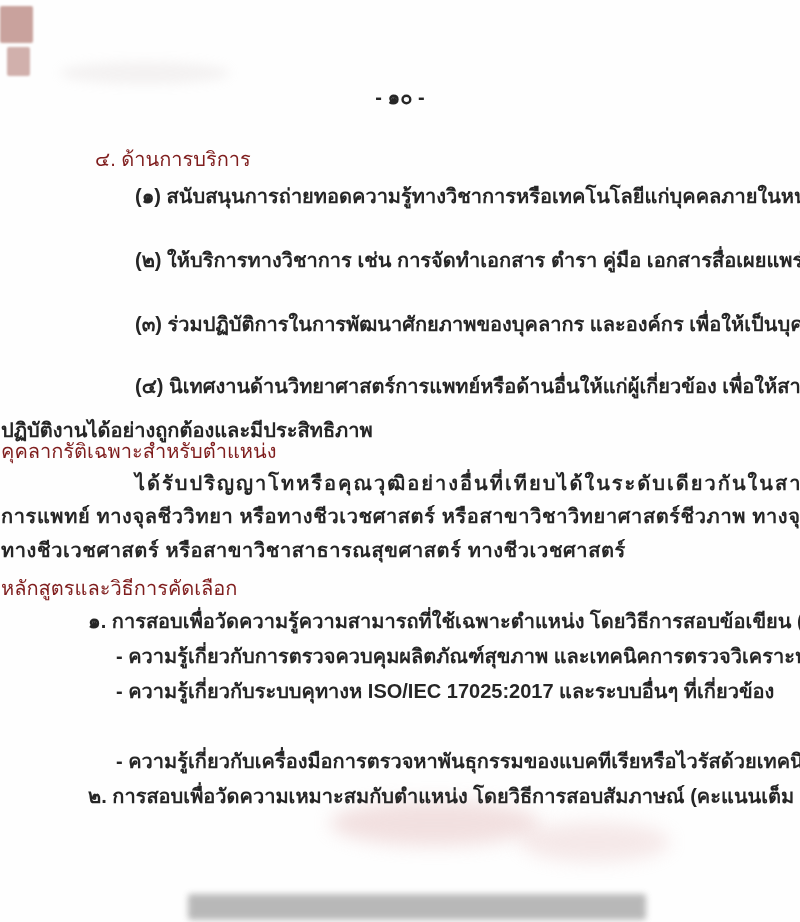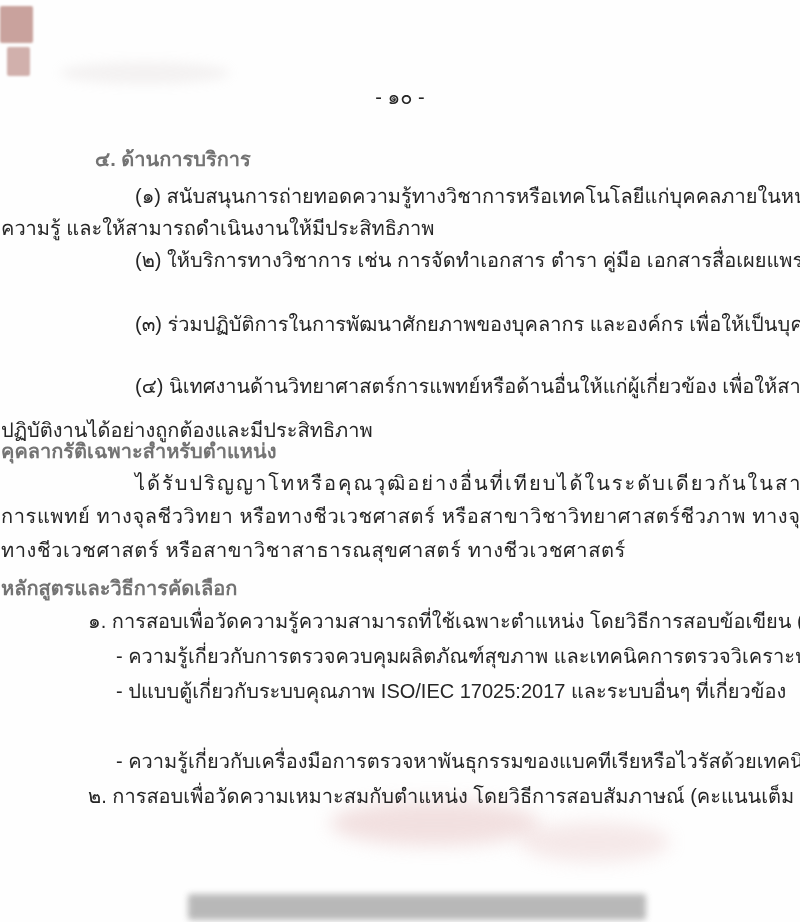--- a/index.html
+++ b/index.html
@@ -12,23 +12,24 @@
     overflow:hidden;
     font-family:"Liberation Sans","DejaVu Sans",sans-serif;
   }
   .ln{
     position:absolute;
     left:1px;
     white-space:nowrap;
     font-size:20px;
     line-height:27px;
     color:#262626;
+    font-weight:bold;
   }
   .center{left:0;width:800px;text-align:center;}
-  .bold{font-weight:700;color:#737373;}
+  .bold{font-weight:400;color:#7f1d1d;}
   .ind{left:135px;}      
   .num{left:88px;}       
   .blt{left:116px;}      
   .hd4{left:95px;}
   .sp2{letter-spacing:2px;}
   .sp1{letter-spacing:0.6px;}
 
   
   .artifact{position:absolute;pointer-events:none;}
   .stamp1{left:0;top:6px;width:33px;height:37px;opacity:.45;filter:blur(1.2px);border-radius:2px;}
@@ -47,31 +48,30 @@
   <div class="artifact stamp2" style="background-color: rgb(138, 51, 40);"></div>
   <div class="artifact speck" style="background-color: rgb(207, 198, 198);"></div>
   <div class="artifact smudge1" style="background-color: rgb(227, 188, 188);"></div>
   <div class="artifact smudge2" style="background-color: rgb(227, 188, 188);"></div>
   <div class="artifact band" style="background-color: rgb(90, 90, 90);"></div>
 
   <div class="ln center" style="top:84px">- ๑๐ -</div>
 
   <div class="ln bold hd4" style="top:146px">๔. ด้านการบริการ</div>
   <div class="ln ind" style="top:183px">(๑) สนับสนุนการถ่ายทอดความรู้ทางวิชาการหรือเทคโนโลยีแก่บุคคลภายในหน่วยงาน เพื่อให้มี</div>
-  <div class="ln" style="top:215px">ความรู้ และให้สามารถดำเนินงานให้มีประสิทธิภาพ</div>
   <div class="ln ind" style="top:247px">(๒) ให้บริการทางวิชาการ เช่น การจัดทำเอกสาร ตำรา คู่มือ เอกสารสื่อเผยแพร่ในรูปแบบต่าง ๆ</div>
   <div class="ln ind" style="top:311px">(๓) ร่วมปฏิบัติการในการพัฒนาศักยภาพของบุคลากร และองค์กร เพื่อให้เป็นบุคลากรที่มี</div>
   <div class="ln ind" style="top:373px">(๔) นิเทศงานด้านวิทยาศาสตร์การแพทย์หรือด้านอื่นให้แก่ผู้เกี่ยวข้อง เพื่อให้สามารถ</div>
   <div class="ln" style="top:417px">ปฏิบัติงานได้อย่างถูกต้องและมีประสิทธิภาพ</div>
 
   <div class="ln bold" style="top:438px">คุคลากรัติเฉพาะสำหรับตำแหน่ง</div>
   <div class="ln ind sp2" style="top:470px">ได้รับปริญญาโทหรือคุณวุฒิอย่างอื่นที่เทียบได้ในระดับเดียวกันในสาขาวิชาวิทยาศาสตร์</div>
   <div class="ln sp1" style="top:503px">การแพทย์ ทางจุลชีววิทยา หรือทางชีวเวชศาสตร์ หรือสาขาวิชาวิทยาศาสตร์ชีวภาพ ทางจุลชีววิทยา หรือ</div>
   <div class="ln bold" style="top:575px">หลักสูตรและวิธีการคัดเลือก</div>
 
   <div class="ln sp1" style="top:537px">ทางชีวเวชศาสตร์ หรือสาขาวิชาสาธารณสุขศาสตร์ ทางชีวเวชศาสตร์</div>
   <div class="ln num" style="top:608px">๑. การสอบเพื่อวัดความรู้ความสามารถที่ใช้เฉพาะตำแหน่ง โดยวิธีการสอบข้อเขียน (คะแนนเต็ม ๑๐๐ คะแนน)</div>
   <div class="ln blt" style="top:643px">- ความรู้เกี่ยวกับการตรวจควบคุมผลิตภัณฑ์สุขภาพ และเทคนิคการตรวจวิเคราะห์ทางห้องปฏิบัติการ</div>
-  <div class="ln blt" style="top:678px">- ปแบบตู้เกี่ยวกับระบบคุณภาพ ISO/IEC 17025:2017 และระบบอื่นๆ ที่เกี่ยวข้อง</div>
+  <div class="ln blt" style="top:678px">- ความรู้เกี่ยวกับระบบคุทางห ISO/IEC 17025:2017 และระบบอื่นๆ ที่เกี่ยวข้อง</div>
   <div class="ln blt" style="top:748px">- ความรู้เกี่ยวกับเครื่องมือการตรวจหาพันธุกรรมของแบคทีเรียหรือไวรัสด้วยเทคนิคทางอณูชีววิทยา</div>
   <div class="ln num" style="top:783px">๒. การสอบเพื่อวัดความเหมาะสมกับตำแหน่ง โดยวิธีการสอบสัมภาษณ์ (คะแนนเต็ม ๑๐๐ คะแนน)</div>
 
 </div>
 
 </body></html>

